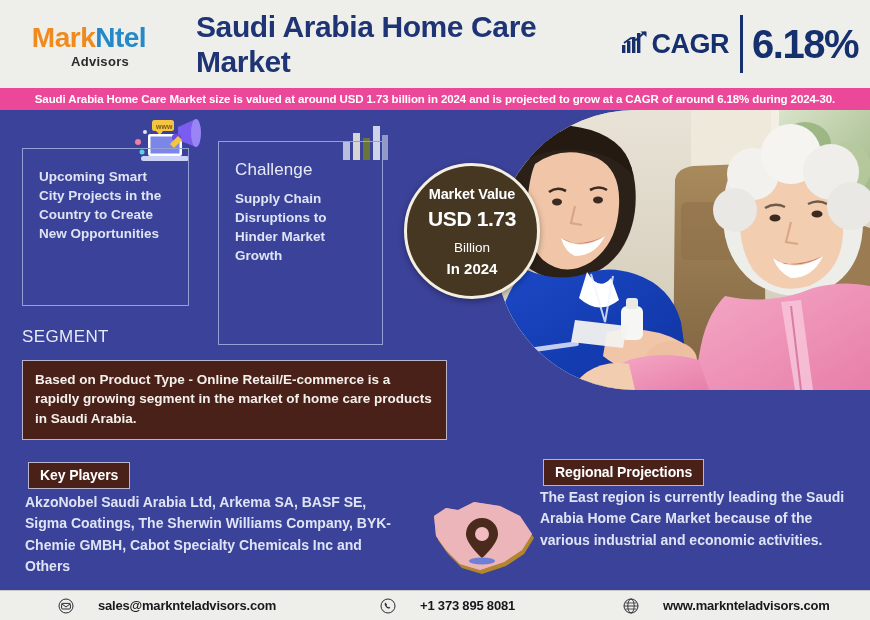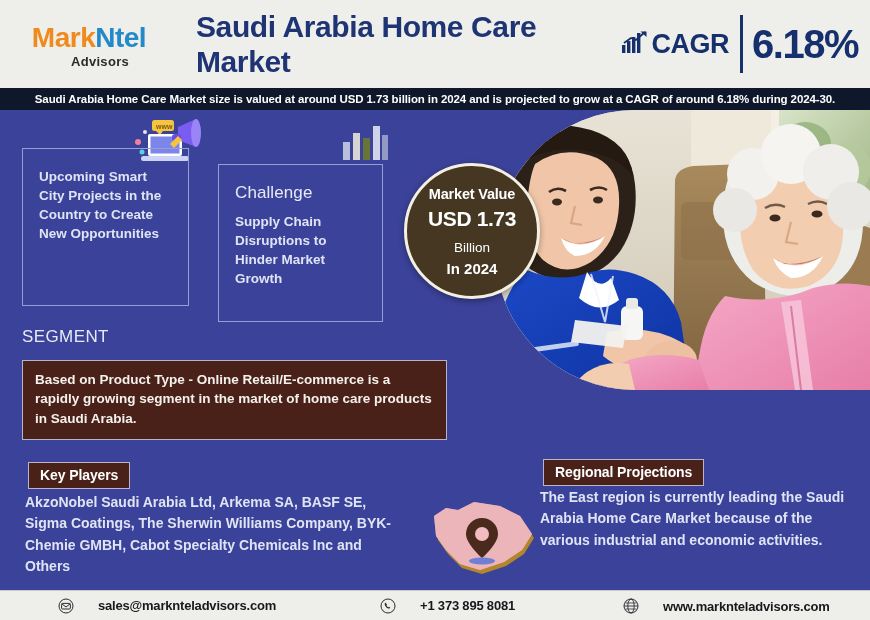--- a/index.html
+++ b/index.html
@@ -71,21 +71,21 @@
   .cagr-value {
     font-size: 40px; font-weight: 800; color: #16306e;
     letter-spacing: -1.5px; padding-left: 9px; line-height: 1;
   }
   .chart-icon { display: inline-block; vertical-align: bottom; }
 
   
   .banner {
     position: absolute; left: 0; top: 88px;
     width: 870px; height: 22px;
-    background: #0f172a;
+    background: #ec4899;
     color: #ffffff;
     font-size: 11.5px; font-weight: 600;
     display: flex; align-items: center; justify-content: center;
     letter-spacing: -0.1px;
   }
 
   
   .photo {
     position: absolute; right: 0; top: 110px;
     width: 375px; height: 280px;
@@ -97,21 +97,21 @@
   .photo svg { display: block; width: 100%; height: 100%; }
 
   
   .card {
     position: absolute;
     border: 1px solid #93a0d6;
     background: transparent;
     padding: 18px 16px 10px 16px;
   }
   #card-opportunity { left: 22px; top: 148px; width: 167px; height: 158px; }
-  #card-challenge   { left: 218px; top: 164px; width: 165px; height: 158px; }
+  #card-challenge   { left: 218px; top: 141px; width: 165px; height: 204px; }
   .card-title {
     font-size: 17px; font-weight: 400; color: #e7eaf6;
     margin-bottom: 9px; letter-spacing: 0.1px;
   }
   .card-body {
     font-size: 13.5px; font-weight: 700; color: #dfe4f4;
     line-height: 1.42;
   }
   .card-deco {
     position: absolute; pointer-events: none;
@@ -186,21 +186,21 @@
     display: flex; align-items: center;
     border-top: 1px solid #cac8c4;
   }
   .footer-item {
     display: flex; align-items: center; gap: 24px;
     color: #18181c; font-size: 13px; font-weight: 700;
     letter-spacing: -0.2px;
   }
   #footer-email { margin-left: 58px; }
   #footer-phone { margin-left: 104px; }
-  #footer-web   { margin-left: 108px; align-items: flex-end; }
+  #footer-web   { margin-left: 108px; }
   .fi-icon { width: 16px; height: 16px; flex: 0 0 16px; }
   .fi-icon svg { display: block; }
 </style>
 </head>
 <body>
 
 <div id="page">
 
   <div class="header">
 

